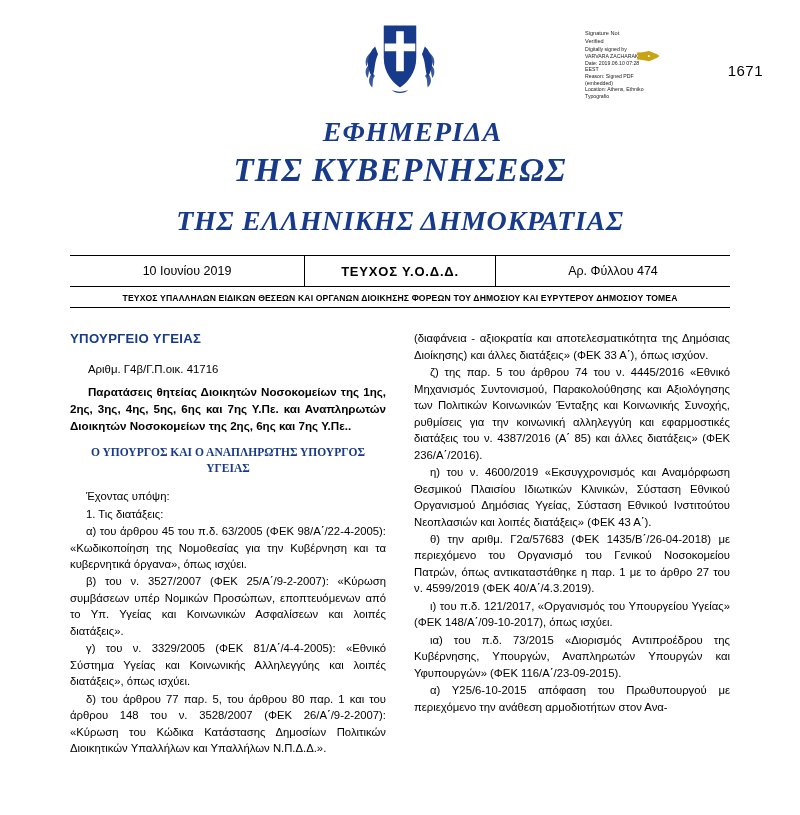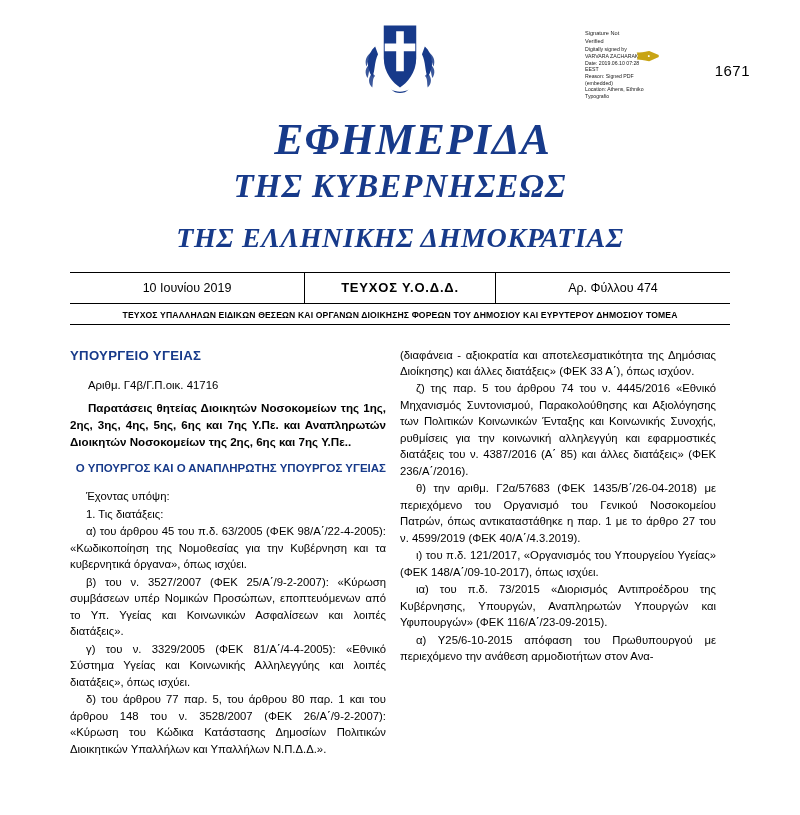--- a/index.html
+++ b/index.html
@@ -23,21 +23,21 @@
   }
 
   
   .masthead {
     position: relative;
     padding-top: 14px;
     text-align: center;
   }
   .page-number {
     position: absolute;
-    right: 50px;
+    right: 37px;
     top: 62px;
     font-family: "Liberation Sans", sans-serif;
     font-size: 15px;
     color: #000;
     letter-spacing: 0.5px;
   }
   .signature-box {
     position: absolute;
     left: 585px;
     top: 30px;
@@ -71,21 +71,21 @@
     display: block;
   }
   .title-main {
     font-family: "Liberation Serif", serif;
     font-weight: bold;
     font-style: italic;
     color: #173a8a;
     letter-spacing: 1px;
   }
   .title-line1 {
-    font-size: 44px;
+    font-size: 28px;
     margin-top: 18px;
     line-height: 1.02;
     margin-left: 25px;
   }
   .title-line2 {
     font-size: 33px;
     margin-top: 6px;
     line-height: 1.05;
   }
   .title-line3 {
@@ -139,21 +139,21 @@
     font-weight: bold;
     letter-spacing: 0.15px;
     padding-bottom: 4px;
   }
   .rule-under-sub { margin: 0 70px; border-top: 1.2px solid #000; }
 
   
   .columns {
     margin: 22px 70px 0 70px;
     display: flex;
-    gap: 14px;
+    gap: 28px;
     font-size: 11.6px;
     line-height: 1.42;
     text-align: justify;
   }
   .col { width: 316px; }
   .col p { margin: 0 0 3px 0; }
 
   .ministry {
     color: #173a8a;
     font-family: "Liberation Sans", sans-serif;
@@ -174,26 +174,26 @@
     font-family: "Liberation Sans", sans-serif;
     font-weight: bold;
     font-size: 11.6px;
     line-height: 1.46;
     margin: 0 0 9px 0;
     text-indent: 18px;
     text-align: justify;
   }
   .doc-authority {
     color: #173a8a;
-    font-family: Liberation Sans, sans-serif;
+    font-family: Liberation Serif, serif;
     font-weight: bold;
     font-size: 11.5px;
     line-height: 1.4;
     margin: 0 0 12px 0;
-    text-align: right;
+    text-align: center;
   }
   .body-text {
     font-family: "Liberation Sans", sans-serif;
     font-size: 11.3px;
     line-height: 1.46;
   }
   .body-text p { margin: 0 0 1px 0; }
   .ind { text-indent: 16px; }
   .noind { text-indent: 0; }
 </style>
@@ -274,20 +274,21 @@
         <p class="ind">β) του ν. 3527/2007 (ΦΕΚ 25/Α΄/9-2-2007): «Κύρωση συμβάσεων υπέρ Νομικών Προσώπων, εποπτευόμενων από το Υπ. Υγείας και Κοινωνικών Ασφαλίσεων και λοιπές διατάξεις».</p>
         <p class="ind">γ) του ν. 3329/2005 (ΦΕΚ 81/Α΄/4-4-2005): «Εθνικό Σύστημα Υγείας και Κοινωνικής Αλληλεγγύης και λοιπές διατάξεις», όπως ισχύει.</p>
         <p class="ind">δ) του άρθρου 77 παρ. 5, του άρθρου 80 παρ. 1 και του άρθρου 148 του ν. 3528/2007 (ΦΕΚ 26/Α΄/9-2-2007): «Κύρωση του Κώδικα Κατάστασης Δημοσίων Πολιτικών Διοικητικών Υπαλλήλων και Υπαλλήλων Ν.Π.Δ.Δ.».</p>
       </div>
     </div>
 
     <div class="col">
       <div class="body-text">
         <p class="noind">(διαφάνεια - αξιοκρατία και αποτελεσματικότητα της Δημόσιας Διοίκησης) και άλλες διατάξεις» (ΦΕΚ 33 Α΄), όπως ισχύον.</p>
         <p class="ind">ζ) της παρ. 5 του άρθρου 74 του ν. 4445/2016 «Εθνικό Μηχανισμός Συντονισμού, Παρακολούθησης και Αξιολόγησης των Πολιτικών Κοινωνικών Ένταξης και Κοινωνικής Συνοχής, ρυθμίσεις για την κοινωνική αλληλεγγύη και εφαρμοστικές διατάξεις του ν. 4387/2016 (Α΄ 85) και άλλες διατάξεις» (ΦΕΚ 236/Α΄/2016).</p>
+        <p class="ind">η) του ν. 4600/2019 «Εκσυγχρονισμός και Αναμόρφωση Θεσμικού Πλαισίου Ιδιωτικών Κλινικών, Σύσταση Εθνικού Οργανισμού Δημόσιας Υγείας, Σύσταση Εθνικού Ινστιτούτου Νεοπλασιών και λοιπές διατάξεις» (ΦΕΚ 43 Α΄).</p>
         <p class="ind">θ) την αριθμ. Γ2α/57683 (ΦΕΚ 1435/Β΄/26-04-2018) με περιεχόμενο του Οργανισμό του Γενικού Νοσοκομείου Πατρών, όπως αντικαταστάθηκε η παρ. 1 με το άρθρο 27 του ν. 4599/2019 (ΦΕΚ 40/Α΄/4.3.2019).</p>
         <p class="ind">ι) του π.δ. 121/2017, «Οργανισμός του Υπουργείου Υγείας» (ΦΕΚ 148/Α΄/09-10-2017), όπως ισχύει.</p>
         <p class="ind">ια) του π.δ. 73/2015 «Διορισμός Αντιπροέδρου της Κυβέρνησης, Υπουργών, Αναπληρωτών Υπουργών και Υφυπουργών» (ΦΕΚ 116/Α΄/23-09-2015).</p>
         <p class="ind">α) Υ25/6-10-2015 απόφαση του Πρωθυπουργού με περιεχόμενο την ανάθεση αρμοδιοτήτων στον Ανα-</p>
       </div>
     </div>
 
   </div>
 </div>
 

